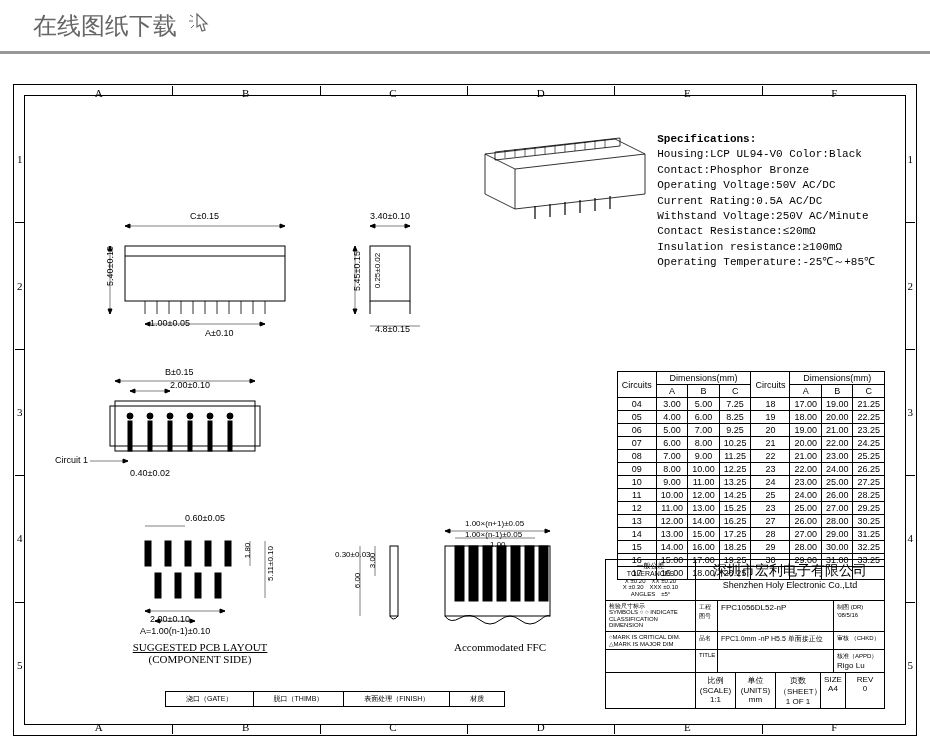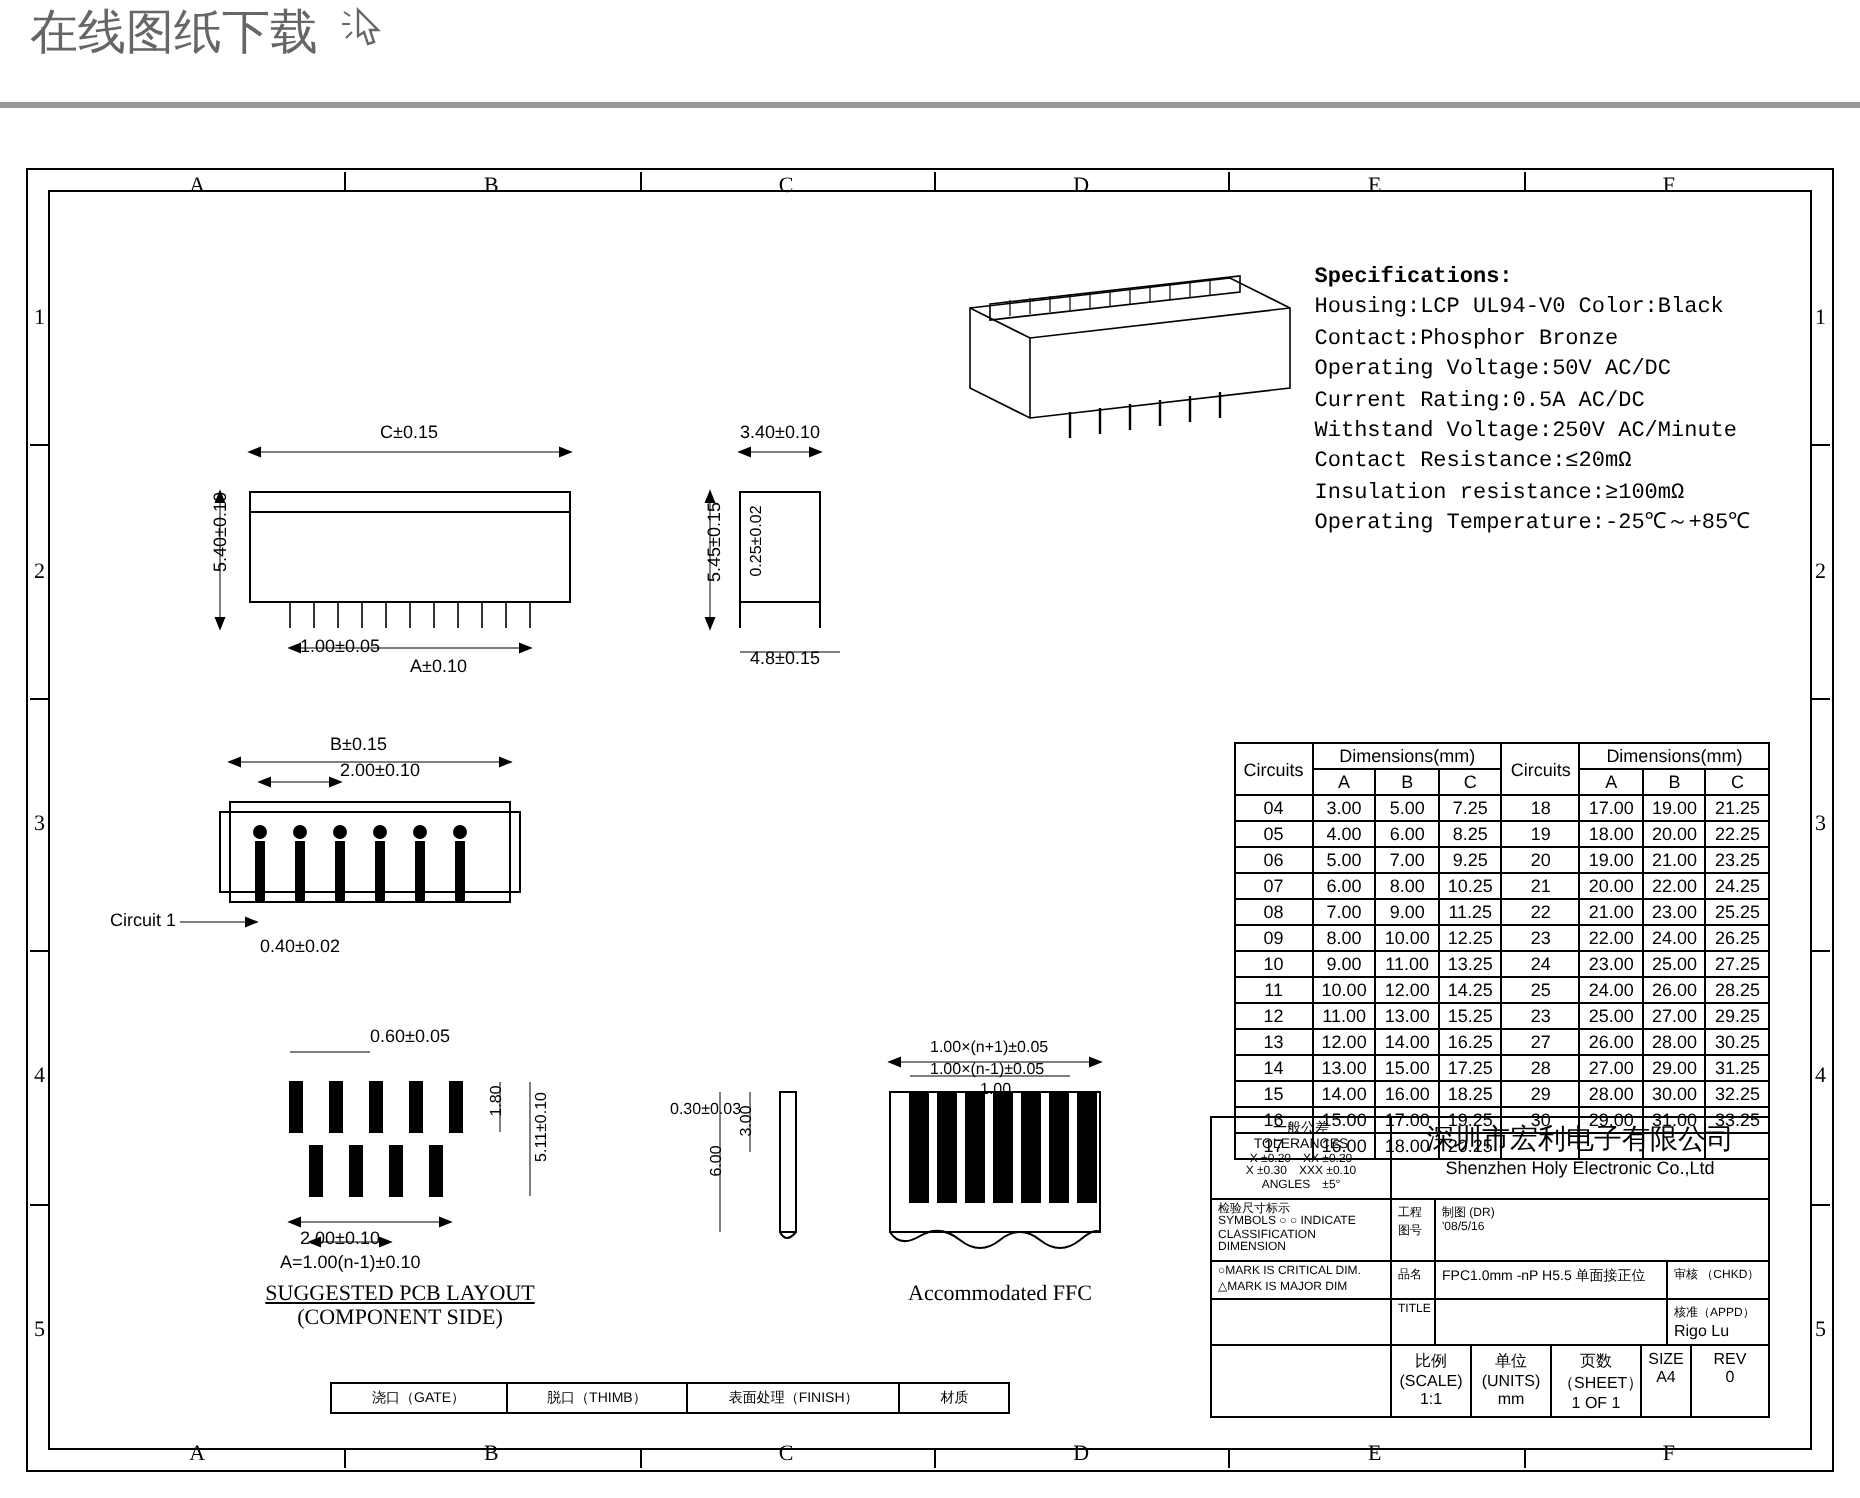--- a/index.html
+++ b/index.html
@@ -1,17 +1,17 @@
 <!DOCTYPE html>
 <html><head>
 <meta charset="utf-8">
 <style>
 *{box-sizing:border-box;margin:0;padding:0}
 body{font-family:Arial,"Microsoft YaHei",sans-serif;background:#fff;width:930px;height:749px;position:relative}
-.header{height:54px;border-bottom:3px solid #999;display:flex;padding:0 15px;width:100%}
+.header{height:54px;border-bottom:3px solid #999;display:flex;align-items:center;padding:0 33px;width:100%}
 .header-title{font-size:24px;color:#666;font-weight:normal}
 .hand-icon{margin-left:10px;display:inline-block}
 .drawing-area{position:absolute;top:84px;left:13px;right:13px;bottom:13px;border:1px solid #000}
 .drawing-inner{position:absolute;top:10px;left:10px;right:10px;bottom:10px;border:1px solid #000}
 .coord-label{position:absolute;font-size:11px;font-family:"Times New Roman",serif}
 .grid-tick{position:absolute;background:#000}
 .specs{position:absolute;top:36px;right:30px;font-family:"Courier New",monospace;font-size:11px;line-height:1.4;color:#000}
 .specs-title{font-weight:bold}
 .dim-table{position:absolute;right:20px;top:275px;border-collapse:collapse;font-size:9px;font-family:Arial}
 .dim-table td,.dim-table th{border:1px solid #000;padding:1px 4px;text-align:center;font-weight:normal}
@@ -457,20 +457,21 @@
         </div>
       </div>
       <div class="title-block-row">
         <div class="tb-cell" style="width:90px;font-size:6px;line-height:1.1">
           <div>检验尺寸标示</div>
           <div style="white-space:pre-line">SYMBOLS ○ ○ INDICATE
 CLASSIFICATION DIMENSION</div>
         </div>
         <div class="tb-cell" style="width:22px;font-size:6px;white-space:pre-line">工程
 图号</div>
+        <div class="tb-cell" style="flex:1;font-size:8px">FPC1056DL52-nP</div>
         <div class="tb-cell" style="width:50px;font-size:6px">
           <div>制图 (DR)</div>
           <div>'08/5/16</div>
         </div>
       </div>
       <div class="title-block-row">
         <div class="tb-cell" style="width:90px;font-size:6px;white-space:pre-line">○MARK IS CRITICAL DIM.
 △MARK IS MAJOR DIM</div>
         <div class="tb-cell" style="width:22px;font-size:6px">品名</div>
         <div class="tb-cell" style="flex:1;font-size:7px">FPC1.0mm -nP H5.5 单面接正位</div>

